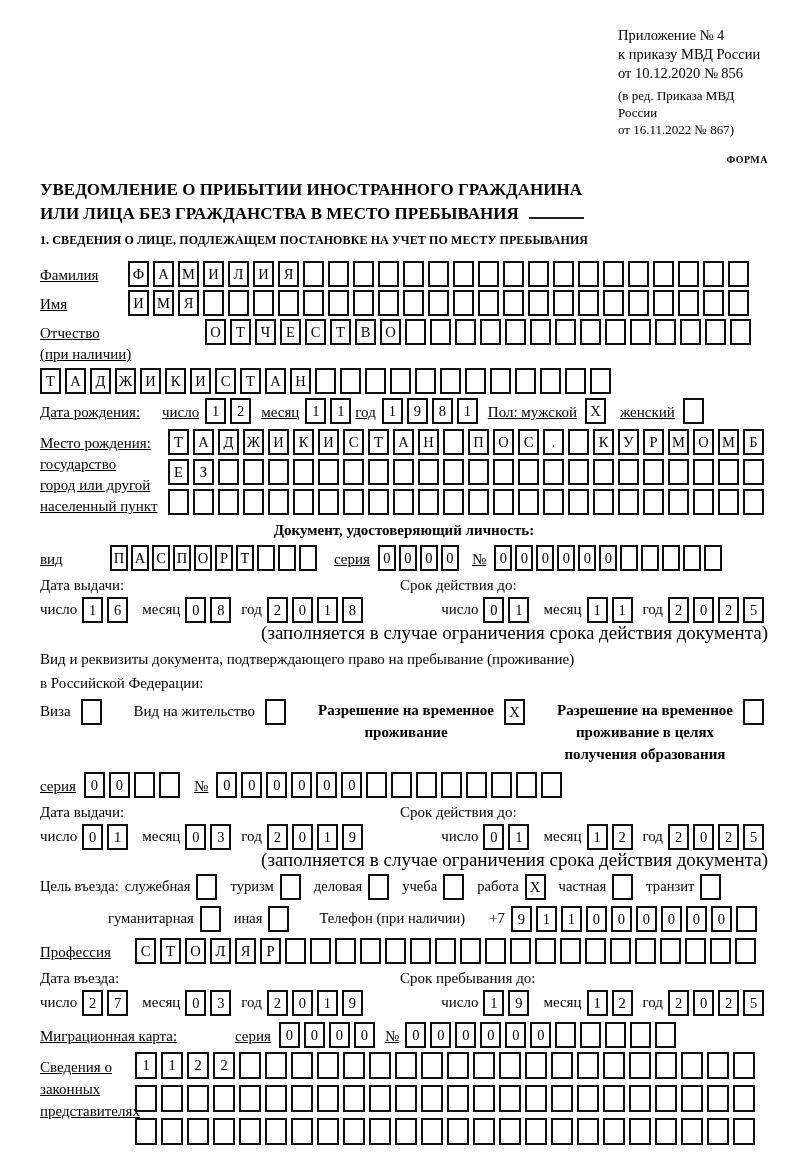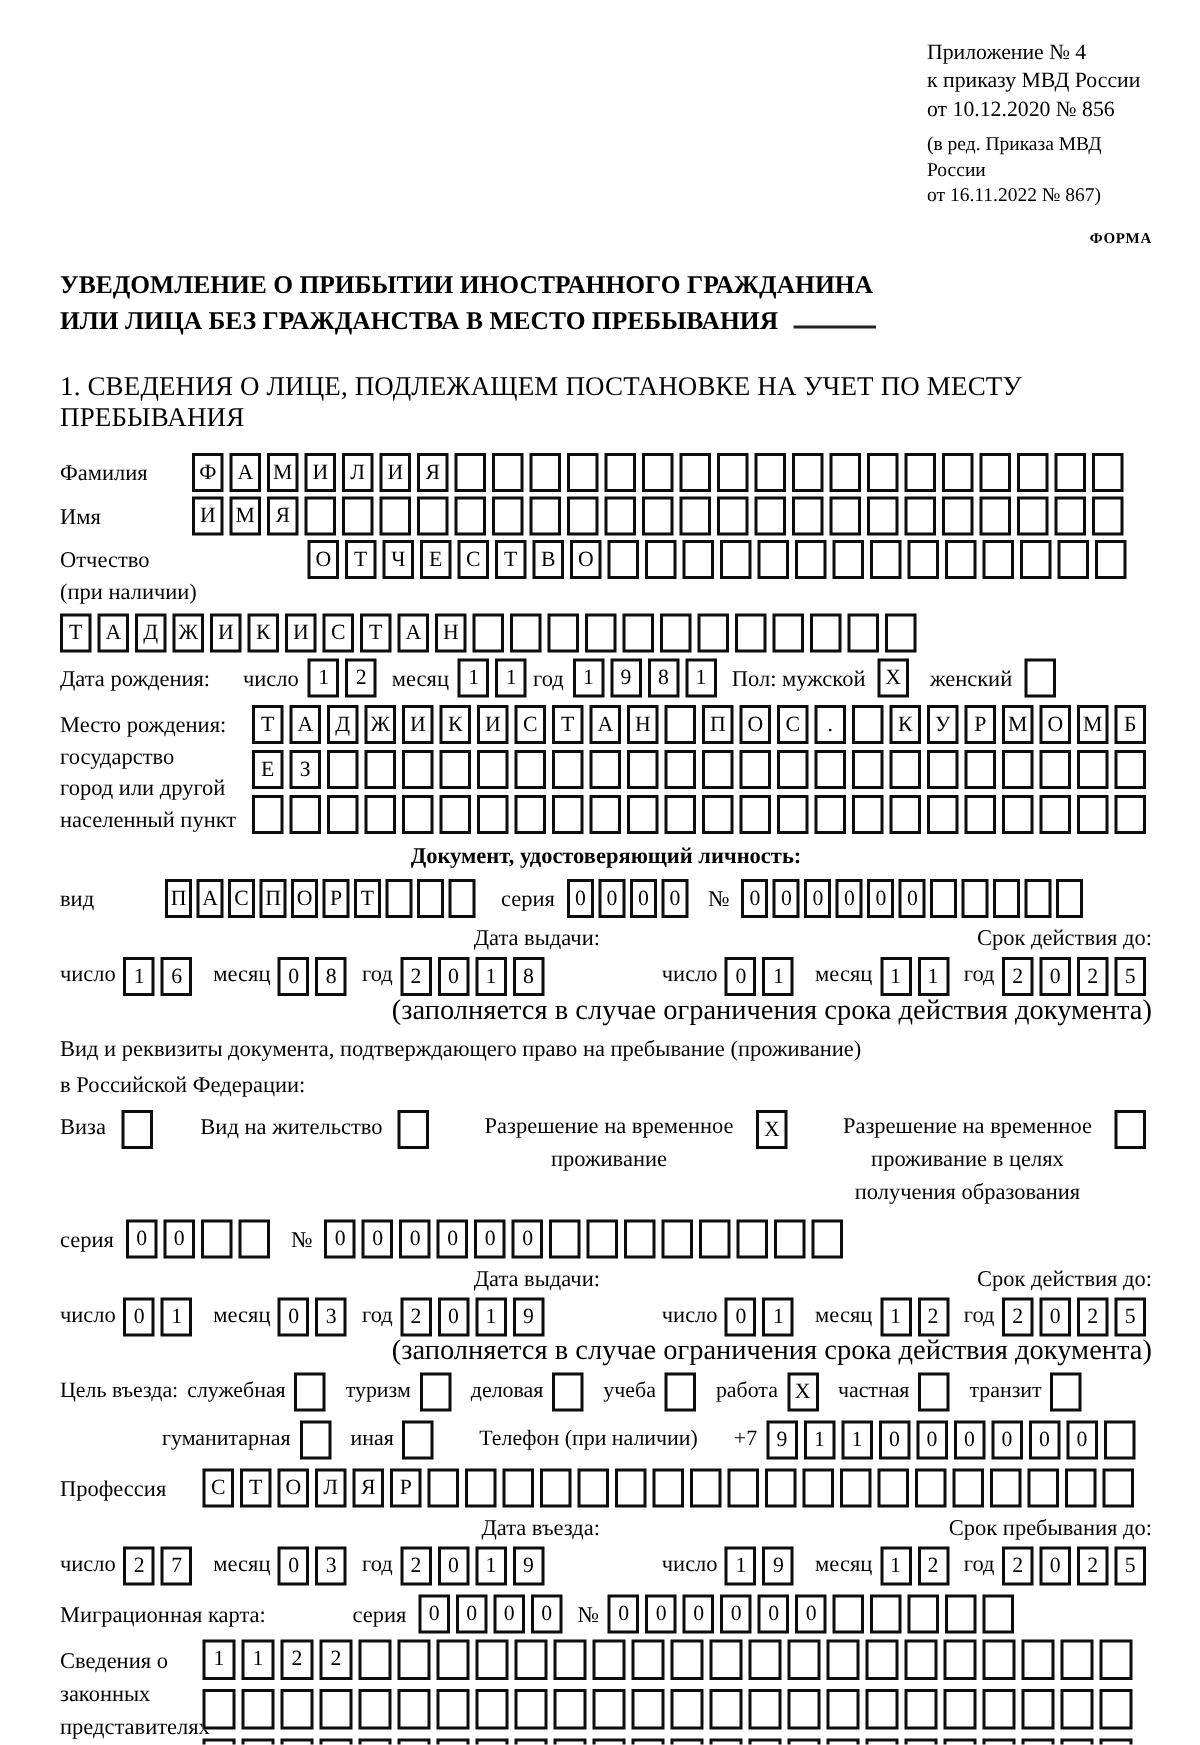--- a/index.html
+++ b/index.html
@@ -15,24 +15,24 @@
 
   
   .annex { margin-left: 578px; font-size: 14.5px; line-height: 19px; }
   .annex .edition { font-size: 13px; line-height: 17px; }
   .annex .edition-first { margin-top: 4px; }
   .forma { text-align: right; font-weight: bold; font-size: 10px; margin-top: 16px; letter-spacing: .5px; font-family: Liberation Serif, serif; }
 
   .title { text-align: left; font-weight: bold; font-size: 17px; line-height: 24px; margin-top: 13px; }
   .title-underline { display: inline-block; width: 55px; border-bottom: 2.5px solid #222; margin-left: 10px; }
 
-  .sec-heading { font-weight: normal; font-size: 18px; margin-top: 21px; letter-spacing: .1px; }
+  .sec-heading { font-weight: bold; font-size: 12px; margin-top: 7px; letter-spacing: .1px; }
 
   .fields { margin-top: 13px; }
-  .row { display: flex; align-items: flex-start; margin-bottom: 3px; white-space: nowrap; }
+  .row { display: flex; align-items: flex-start; margin-bottom: 3px; white-space: nowrap; text-decoration: underline; }
   .lbl { line-height: 21px; padding-top: 4px; flex: none; }
   .boxes { white-space: nowrap; flex: none; }
   .box {
     display: inline-block; width: 21px; height: 26px;
     border: 2px solid #0d0d0d; margin-right: 4px;
     text-align: center; font-size: 14.5px; line-height: 22px;
     vertical-align: top; background: #fff;
   }
   .boxes.sm .box { width: 18px; margin-right: 3px; }
   .boxes.lg .box { width: 22px; height: 27px; }
@@ -42,31 +42,31 @@
   .ml6 { margin-left: 6px; } .ml10 { margin-left: 10px; } .ml14 { margin-left: 14px; }
   .mr6 { margin-right: 6px; } .mr8 { margin-right: 8px; }
 
   .stack { display: flex; flex-direction: column; gap: 4px; }
 
   .doc-heading { text-align: center; font-weight: bold; margin: 5px 0 6px; font-size: 15px; }
 
   .date-pair { display: flex; margin-top: 5px; }
   .dcol-left { width: 360px; flex: none; }
   .dcol-right { flex: 1; }
-  .dhead { text-align: right; line-height: 19px; }
+  .dhead { text-align: left; line-height: 19px; }
   .drow { display: flex; align-items: flex-start; margin-top: 2px; white-space: nowrap; }
   .dlbl { padding-top: 4px; margin-right: 5px; }
   .note-right { text-align: right; font-size: 19px; margin-top: 1px; line-height: 17px; }
 
   .intro { line-height: 24px; margin-top: 6px; }
   .opt-row { display: flex; margin-top: 4px; justify-content: space-between; }
   .opt { display: flex; align-items: flex-start; margin-right: 16px; }
   .opt:last-child { margin-right: 0; }
   .opt-lbl { padding-top: 4px; margin-right: 10px; }
-  .opt-lbl.multiline { width: 176px; text-align: center; padding-top: 0; line-height: 22px; }
+  .opt-lbl.multiline { width: 176px; text-align: center; padding-top: 0; line-height: 22px; font-weight: bold; }
 
   .purpose-row { display: flex; align-items: flex-start; margin-top: 6px; white-space: nowrap; font-size: 14.6px; }
   .purpose-row .p-lbl { padding-top: 4px; margin-right: 6px; }
   .purpose-row .p-gap { margin-left: 9px; }
   .indent75 { margin-left: 68px; }
 </style>
 </head>
 <body>
 
 <div class="page">

